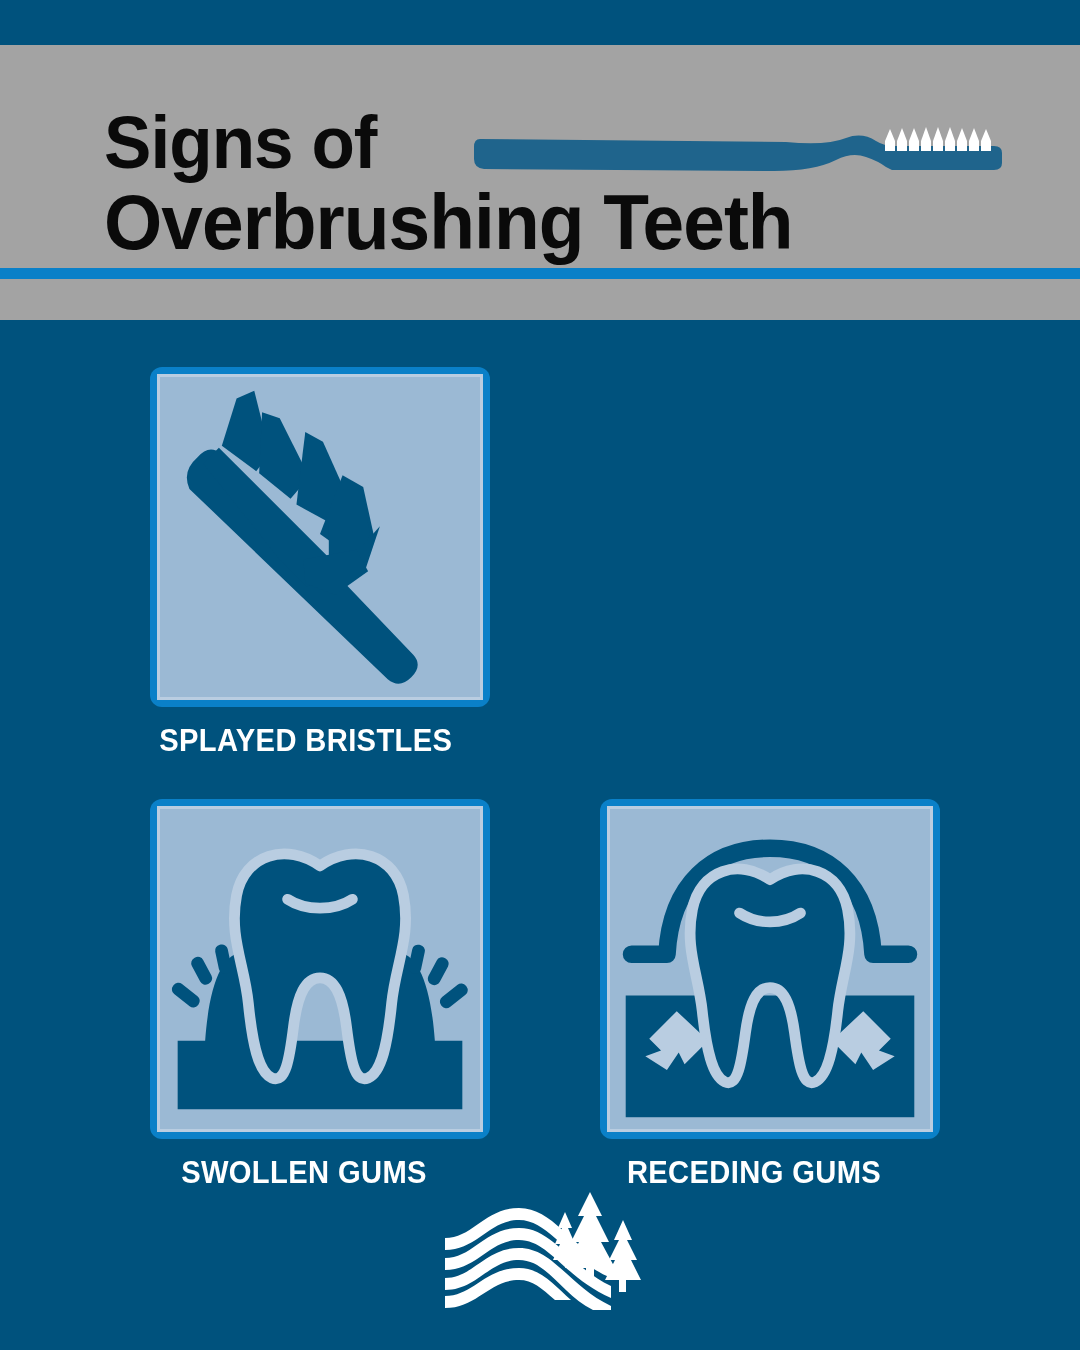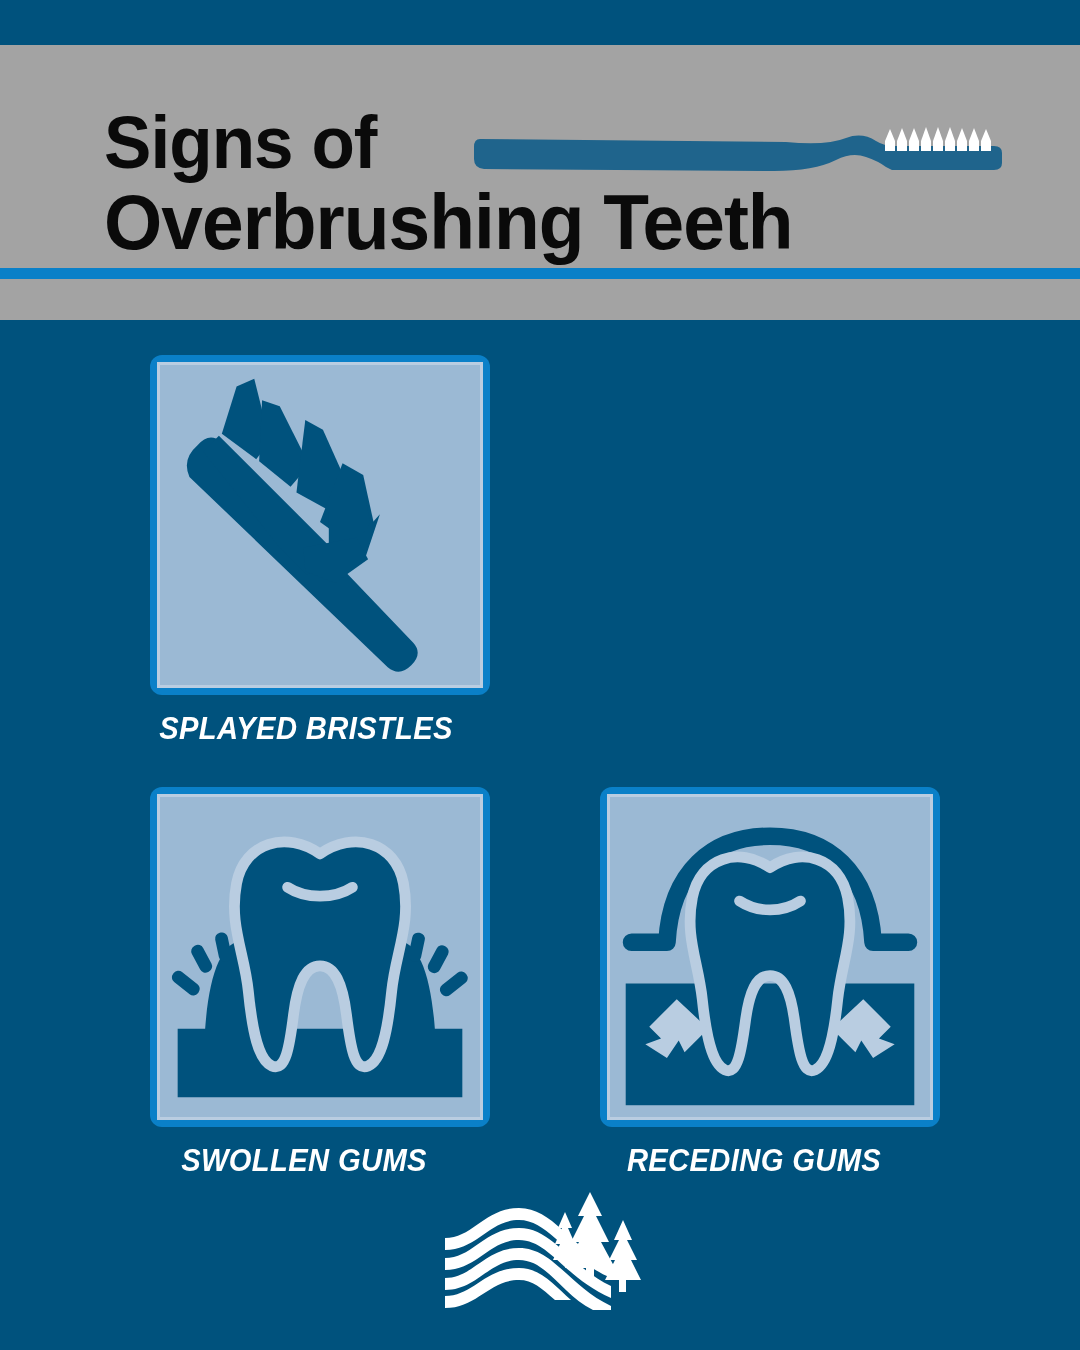--- a/index.html
+++ b/index.html
@@ -49,23 +49,22 @@
     width:540px; height:62px;
   }
 
   
   .grid {
     position:absolute; left:0; top:355px;
     width:1080px;
   }
   .row { position:relative; height:432px; }
   .card-cell {
-    position:absolute; top:0;
+    position:absolute; top:12px;
     width:308px;
-    font-style:italic;
   }
   .cell-left  { left:150px; }
   .cell-right { left:600px; }
 
   .card {
     width:340px; height:340px;
     background:#0a80c8;
     border-radius:12px;
     padding:7px;
   }

